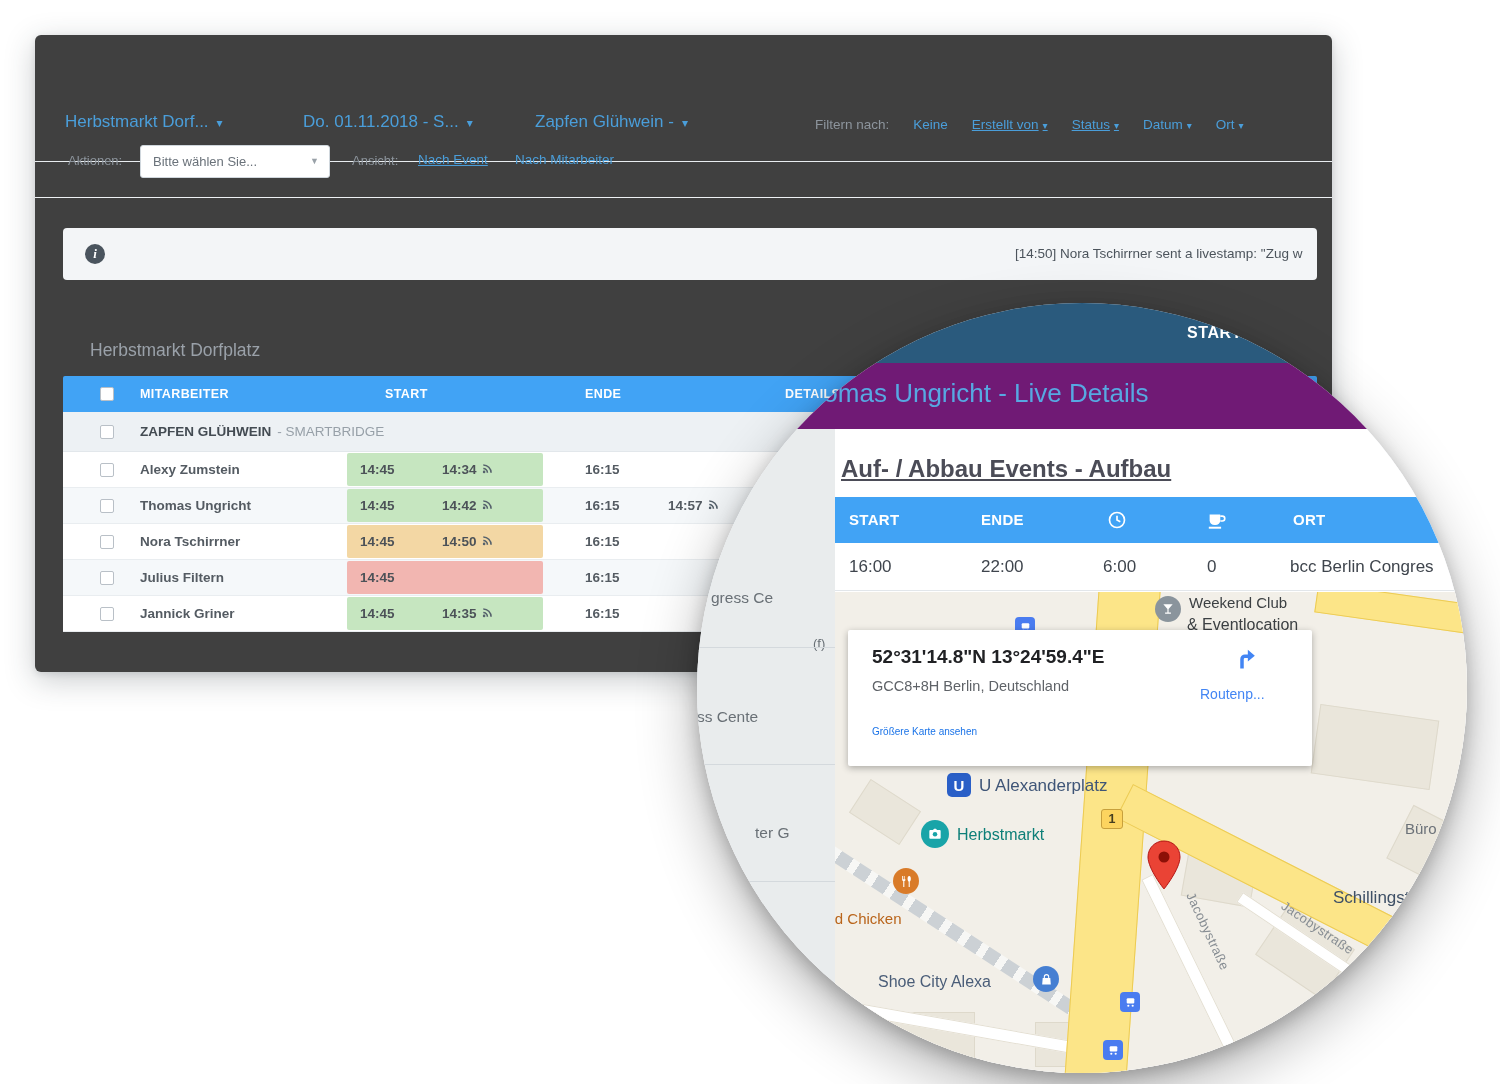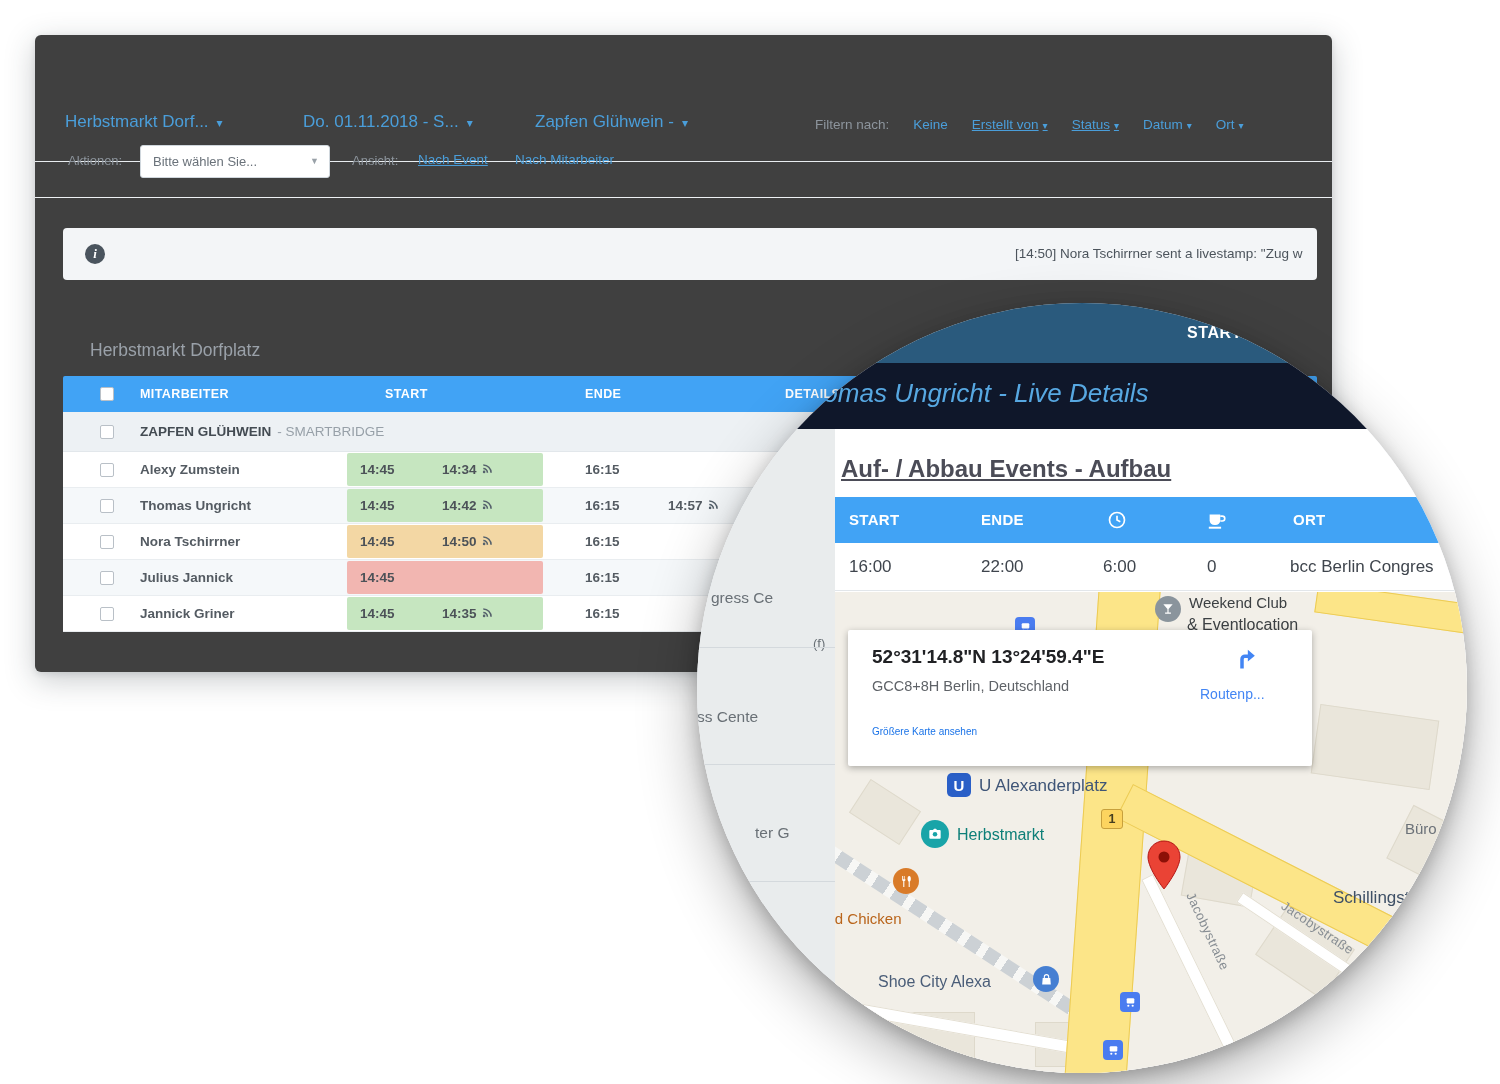--- a/index.html
+++ b/index.html
@@ -76,21 +76,21 @@
   .rextra { position:absolute; left:605px; top:0; height:100%; display:flex; align-items:center; gap:4px;
             font-size:13.5px; color:#545b62; }
 
   
   .mag { position:absolute; left:697px; top:303px; width:770px; height:770px; border-radius:50%;
          overflow:hidden; z-index:10;
          box-shadow:0 22px 60px rgba(0,0,0,.30), 0 6px 18px rgba(0,0,0,.22); }
   .m-bg { position:absolute; inset:0; background:#e7eaee; }
   .m-navy { position:absolute; left:0; top:0; right:0; height:60px; background:#2a5a7d; }
   .m-start { position:absolute; left:490px; top:21px; color:#fff; font-size:16px; font-weight:700; letter-spacing:.6px; }
-  .m-titleband { position:absolute; left:0; top:60px; right:14px; height:66px; background:#0f172a;font-style:italic; }
+  .m-titleband { position:absolute; left:0; top:60px; right:14px; height:66px; background:#701a75; }
   .m-title { position:absolute; left:96px; top:15px; font-size:26px; color:#57a8e2; white-space:nowrap; }
   .m-strip { position:absolute; left:0; top:126px; width:138px; bottom:0; background:#e9eced; }
   .m-strip .frag { position:absolute; font-size:15.5px; color:#697076; white-space:nowrap; }
   .m-strip .sline { position:absolute; left:0; width:100%; height:1px; background:#d4d9dd; }
   .m-modal { position:absolute; left:138px; top:126px; right:0; bottom:0; background:#fff; }
   .m-heading { position:absolute; left:6px; top:26px; font-size:24px; font-weight:700; color:#4b4c57; white-space:nowrap;text-decoration:underline; }
   .m-thead { position:absolute; left:0; top:68px; right:0; height:46px; background:#41a3f5; color:#fff;
              font-weight:700; font-size:15px; letter-spacing:.3px; }
   .m-thead .mc { position:absolute; line-height:46px; }
   .m-thead .icon { position:absolute; top:13px; }
@@ -239,21 +239,21 @@
                 <path d="M5 10a9 9 0 0 1 9 9" fill="none" stroke="#56626c" stroke-width="3.4"></path>
                 <circle cx="6.8" cy="17.2" r="2.8" fill="#56626c"></circle>
               </svg>
             </span>
         </span>
         <span class="rende">16:15</span>
       </div>
 
       <div class="trow alt">
         <span class="cb"></span>
-        <span class="rname">Julius Jannick</span>
+        <span class="rname">Julius Filtern</span>
         <span class="block missing">
           <span class="bt1">14:45</span>
         </span>
         <span class="rende">16:15</span>
       </div>
 
       <div class="trow">
         <span class="cb"></span>
         <span class="rname">Jannick Griner</span>
         <span class="block ok">

